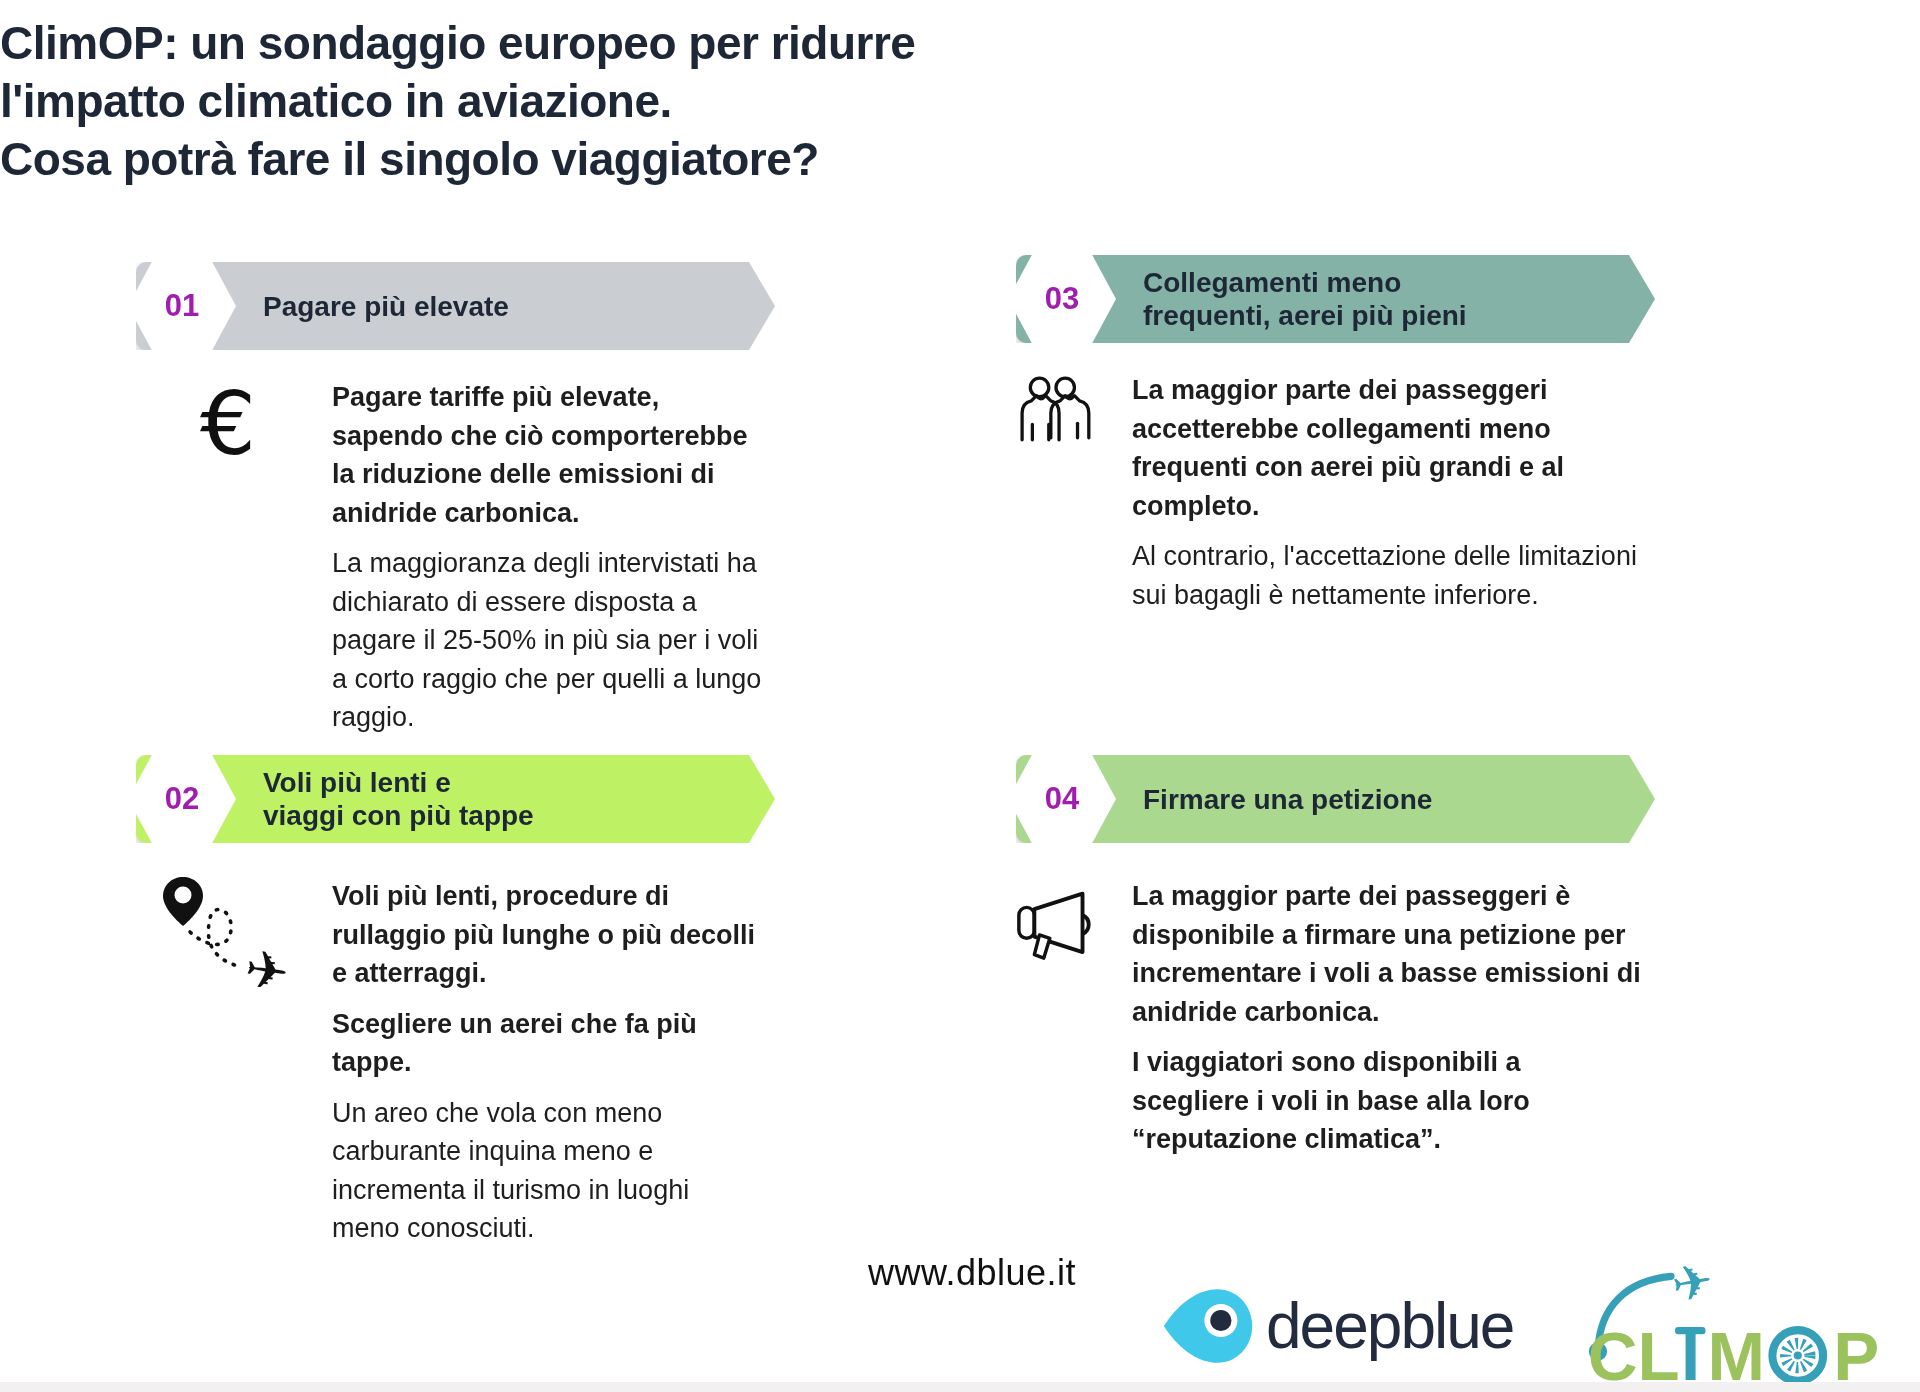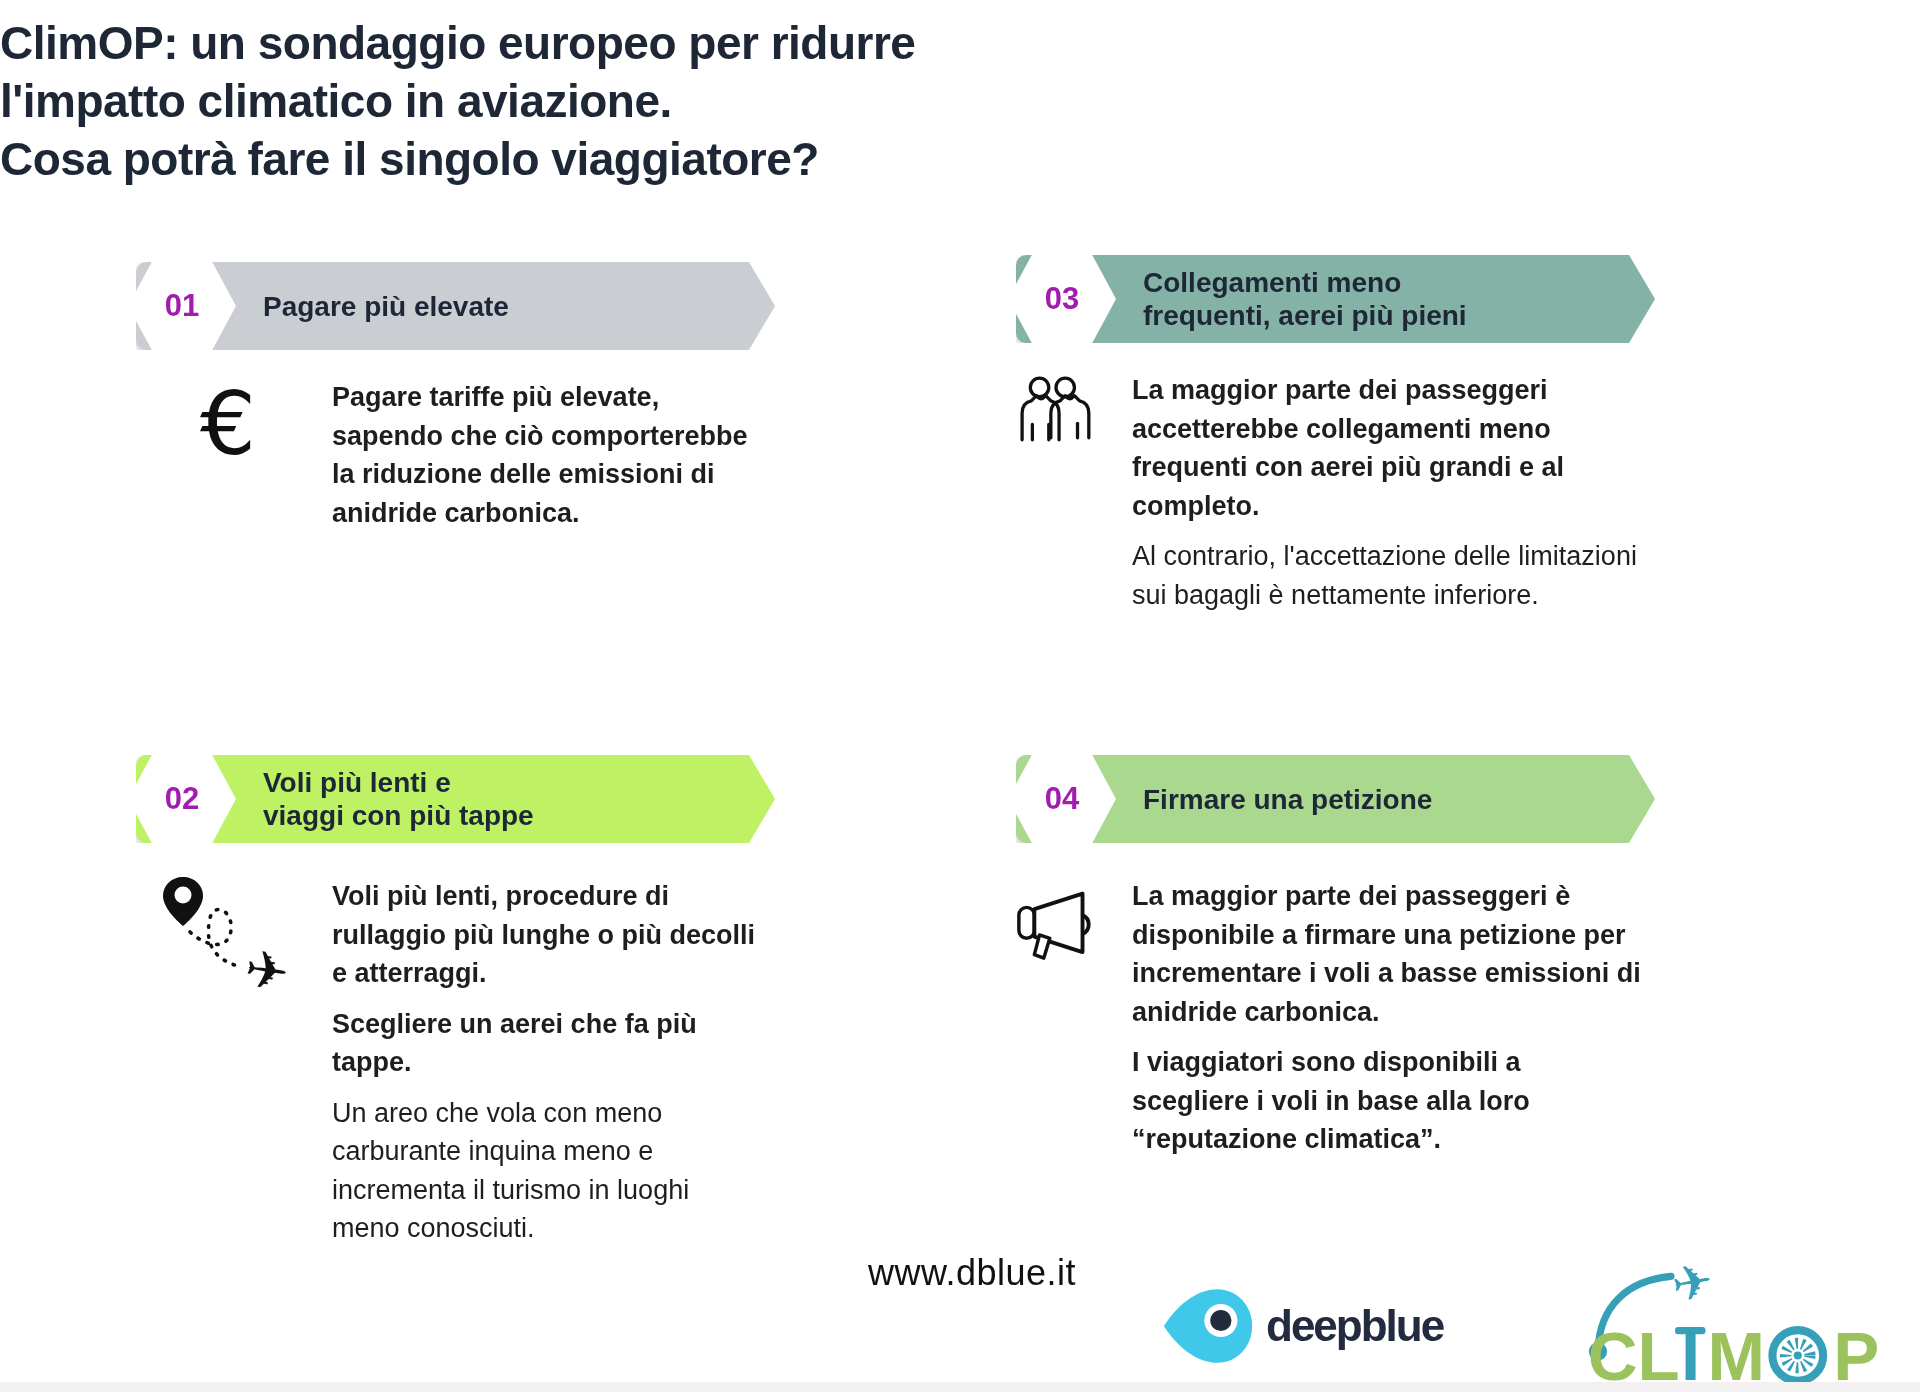--- a/index.html
+++ b/index.html
@@ -41,21 +41,21 @@
   .euro{font-family:"DejaVu Sans",sans-serif;font-size:88px;line-height:88px;
         margin-top:14px;margin-left:26px;color:#101010;}
   .pinplane{margin-top:10px;margin-left:34px;}
   .people{margin-top:16px;margin-left:4px;}
   .megaphone{margin-top:18px;margin-left:0px;}
   .plane-glyph{font-family:"DejaVu Sans",sans-serif;}
   
   .site-url{position:absolute;left:860px;top:1252px;font-size:36px;color:#111111;
             letter-spacing:0.5px;text-decoration:none;margin-left:8px;}
   .deepblue{position:absolute;left:1162px;top:1280px;display:flex;align-items:center;gap:12px;}
-  .deepblue-word{font-size:44px;font-weight:bold;color:#232c3e;letter-spacing:-2px;}
+  .deepblue-word{font-size:64px;font-weight:normal;color:#232c3e;letter-spacing:-2px;}
   .climop{position:absolute;left:1578px;top:1248px;}
   .bottom-strip{position:absolute;left:0;bottom:0;width:100%;height:10px;background:#f2f0f1;}
 </style>
 </head>
 <body>
 
 <div class="page">
 
   <div class="title">ClimOP: un sondaggio europeo per ridurre
 l'impatto climatico in aviazione.
@@ -67,20 +67,21 @@
     </div>
     <div class="badge">
       <span>01</span>
     </div>
     <div class="content">
       <div class="icon-col left-icon-col">
         <span class="euro">€</span>
       </div>
       <div class="text-col">
         <p class="b">Pagare tariffe più elevate, sapendo che ciò comporterebbe la riduzione delle emissioni di anidride carbonica.</p>
+        <p class="r">La maggioranza degli intervistati ha dichiarato di essere disposta a pagare il 25-50% in più sia per i voli a corto raggio che per quelli a lungo raggio.</p>
       </div>
     </div>
   </section>
 
   <section class="card s2">
     <div class="banner banner-cyan">
       <span class="banner-label">Voli più lenti e
 viaggi con più tappe</span>
     </div>
     <div class="badge">

